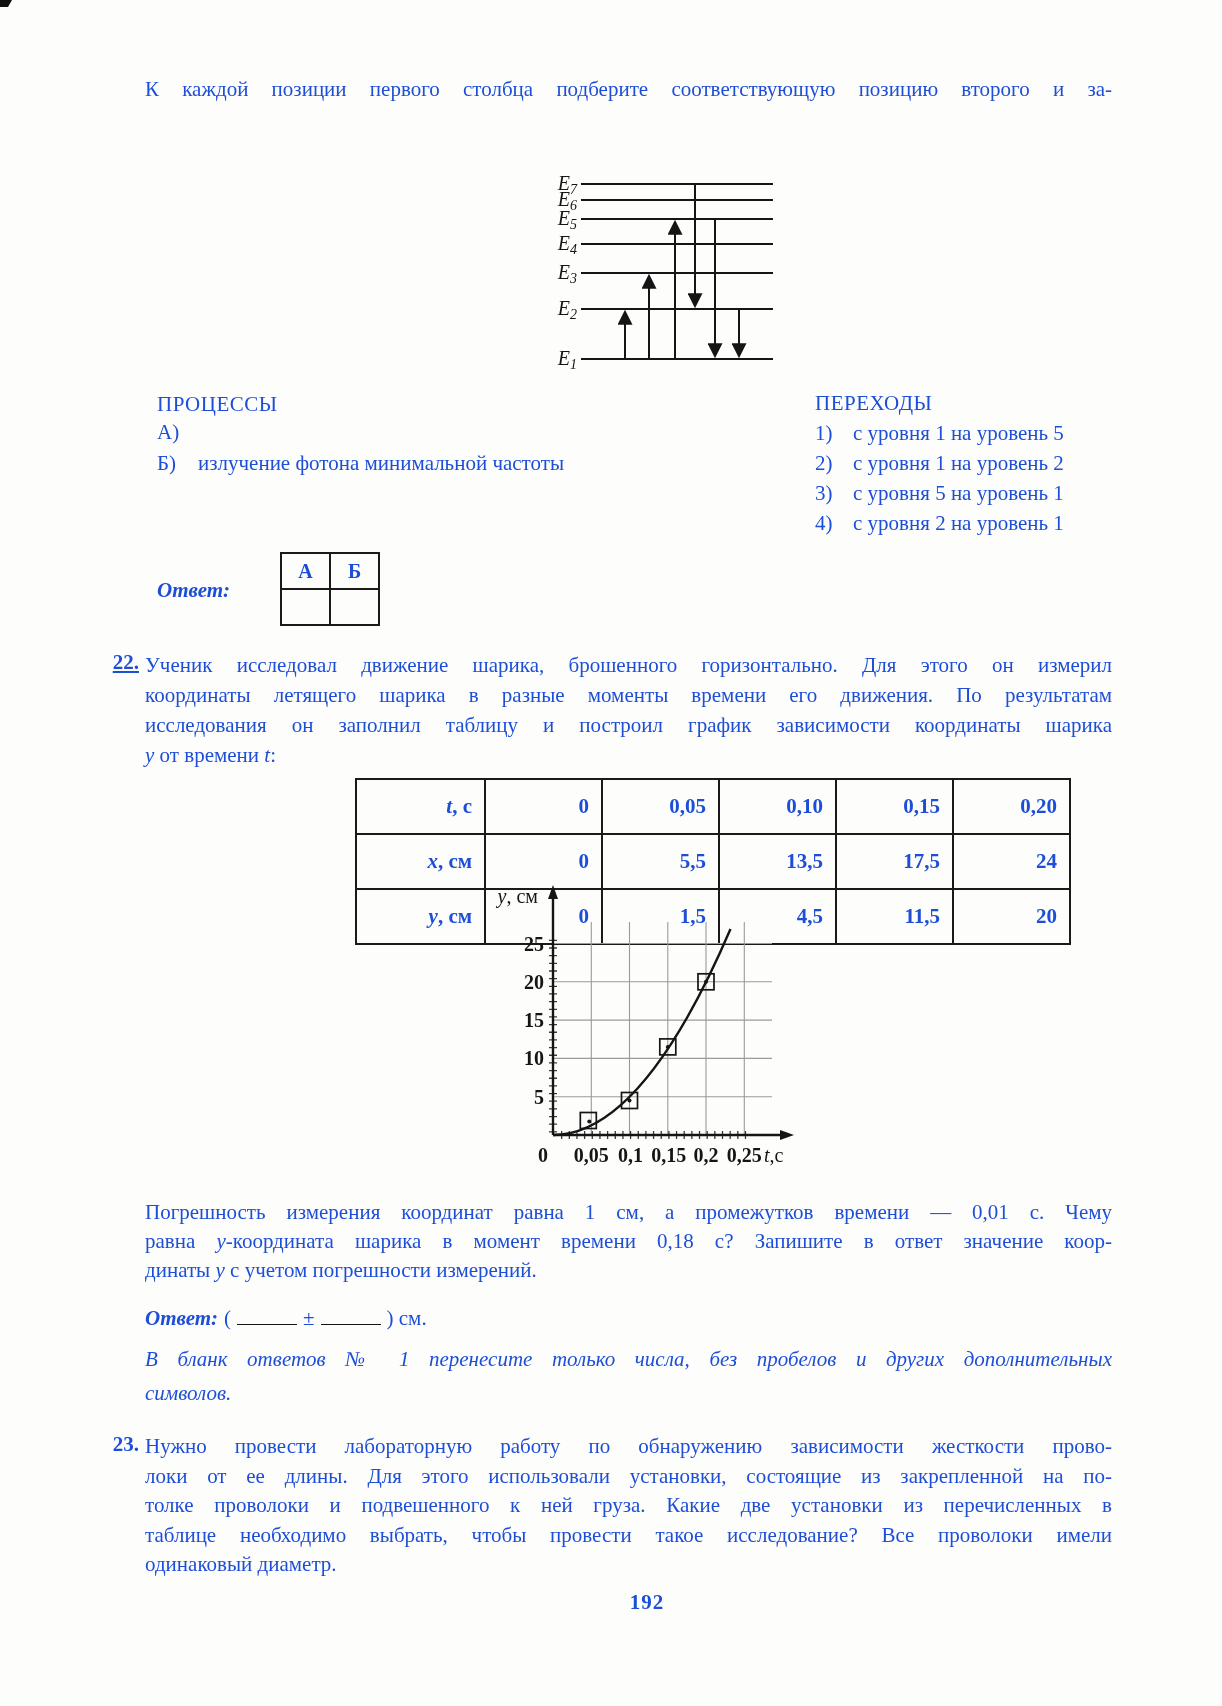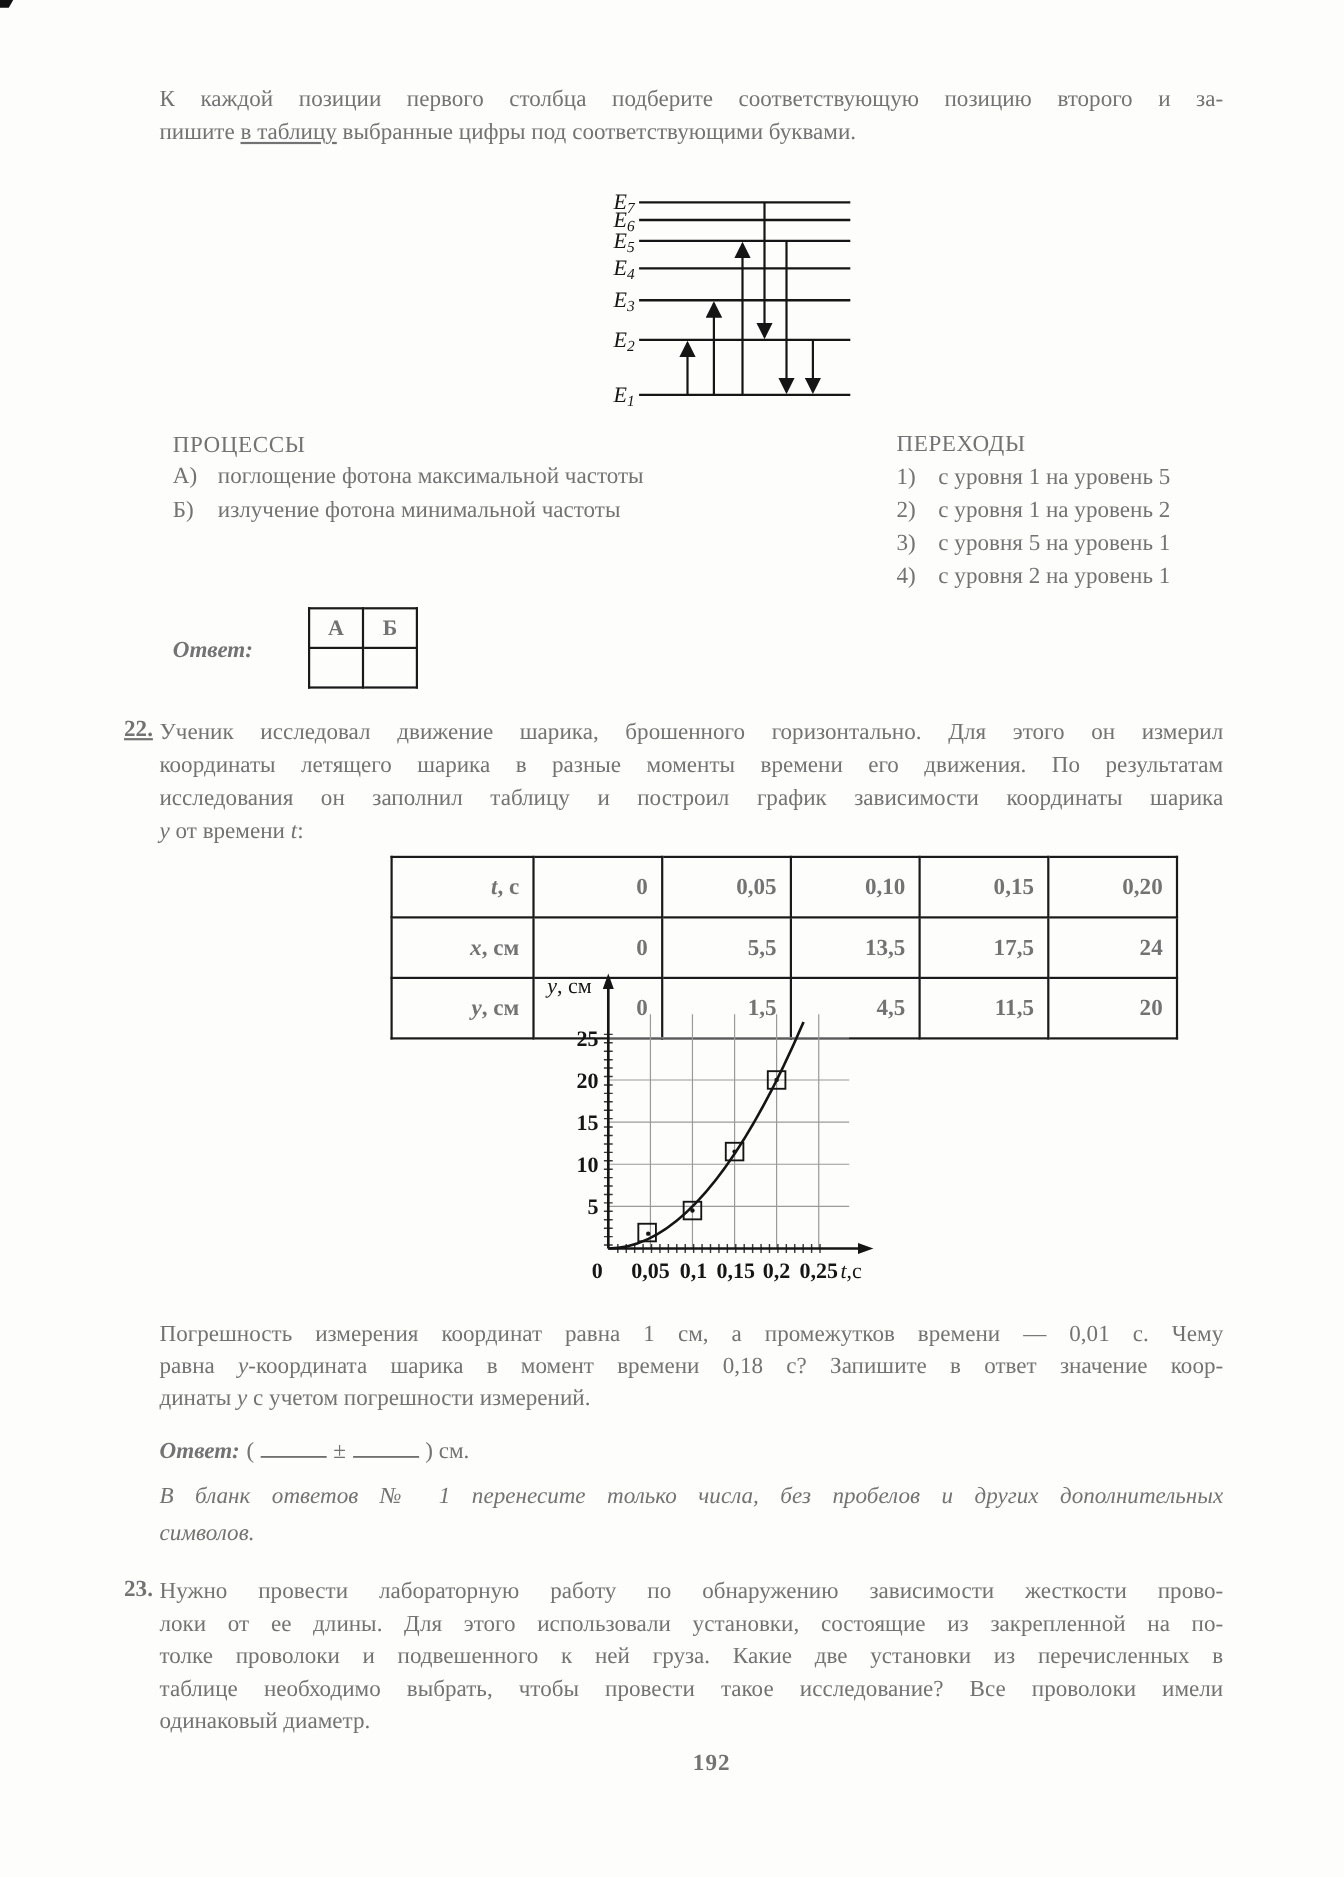--- a/index.html
+++ b/index.html
@@ -1,17 +1,17 @@
 <!DOCTYPE html>
 <html lang="ru"><head>
 <meta charset="utf-8">
 <style>
   html,body{margin:0;padding:0;background:#e8e8e6;}
   .page{position:relative;width:1222px;height:1706px;background:#fdfdfb;
-        font-family:"Liberation Serif",serif;color:#737373;overflow:hidden;}
+        font-family:"Liberation Serif",serif;color:#1d4ed8;overflow:hidden;}
   .abs{position:absolute;}
   .para{font-size:21px;line-height:30px;width:967px;}
   .line{display:block;}
   .jl{text-align:justify;text-align-last:justify;}
   .qnum{font-weight:bold;font-size:21px;text-align:right;width:44px;}
   .hdr{font-size:21px;letter-spacing:.5px;}
   .item{display:flex;font-size:21px;line-height:31px;}
   .item .key{flex:0 0 41px;}
   u.tbl{text-decoration:underline;text-underline-offset:3px;}
   em,i,.it{font-style:italic;}
@@ -32,21 +32,20 @@
       transform:skewX(-30deg) translateX(-4px);}
 </style>
 </head>
 <body>
 
 <div class="page">
   <div class="corner"></div>
 
   <div class="abs para" style="left:145px;top:74px;">
     <span class="line jl">К каждой позиции первого столбца подберите соответствующую позицию второго и за-</span>
-    <span class="line"><span>пишите </span><u class="tbl">в таблицу</u><span> выбранные цифры под соответствующими буквами.</span></span>
   </div>
 
   <svg class="abs" style="left:525px;top:158px;" width="270" height="215" viewBox="0 0 270 215">
     <defs>
       <marker id="arr" viewBox="0 0 10 10" refX="8.5" refY="5" markerWidth="7.5" markerHeight="7.5" orient="auto-start-reverse">
         <path d="M0,0 L10,5 L0,10 z" fill="#151515"></path>
       </marker>
     </defs>
 
     <line x1="56" y1="26" x2="248" y2="26" stroke="#151515" stroke-width="2.2"></line>
@@ -70,21 +69,20 @@
     <line x1="150" y1="201" x2="150" y2="64" stroke="#151515" stroke-width="2" marker-end="url(#arr)"></line>
     <line x1="170" y1="26" x2="170" y2="148" stroke="#151515" stroke-width="2" marker-end="url(#arr)"></line>
     <line x1="190" y1="61" x2="190" y2="198" stroke="#151515" stroke-width="2" marker-end="url(#arr)"></line>
     <line x1="214" y1="151" x2="214" y2="198" stroke="#151515" stroke-width="2" marker-end="url(#arr)"></line>
   </svg>
 
   <div class="abs" style="left:157px;top:392px;width:560px;">
     <div class="hdr">ПРОЦЕССЫ</div>
     <div class="item">
       <span class="key">А)</span>
-      <span>поглощение фотона максимальной частоты</span>
     </div>
     <div class="item">
       <span class="key">Б)</span>
       <span>излучение фотона минимальной частоты</span>
     </div>
   </div>
 
   <div class="abs" style="left:815px;top:388px;width:330px;">
     <div class="hdr" style="line-height:30px;">ПЕРЕХОДЫ</div>
     <div class="item" style="line-height:30px;">

